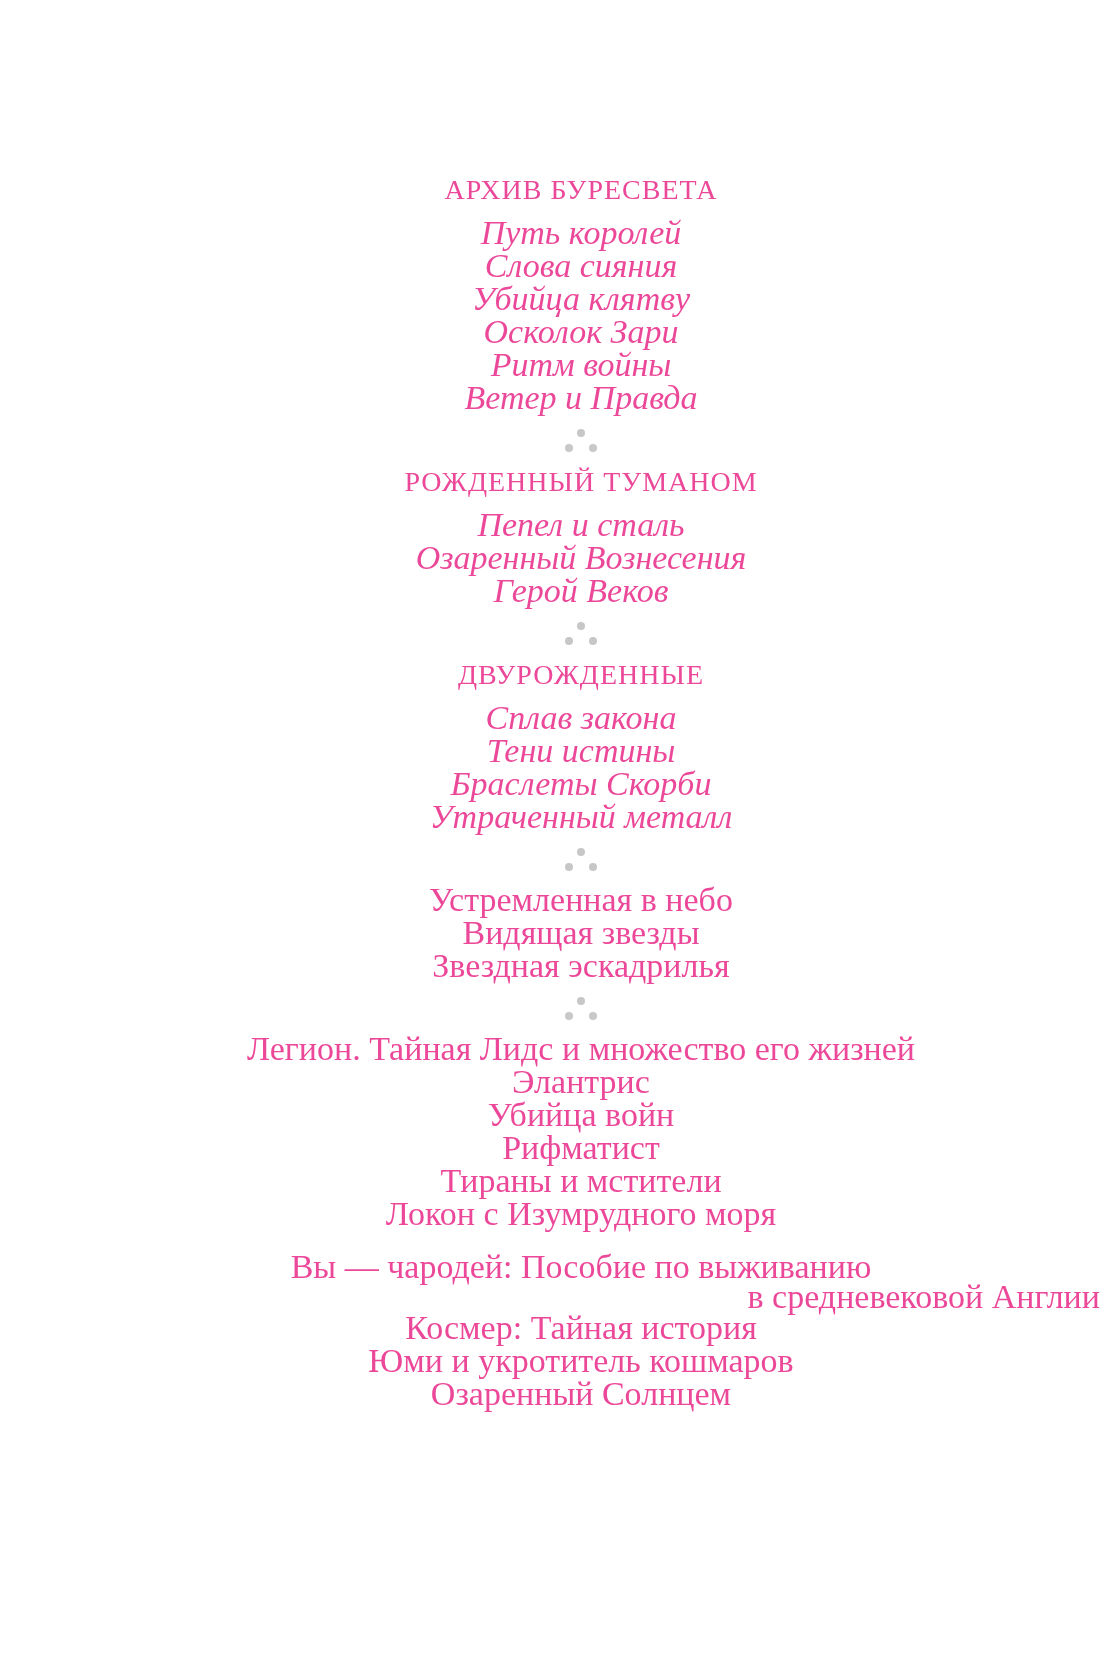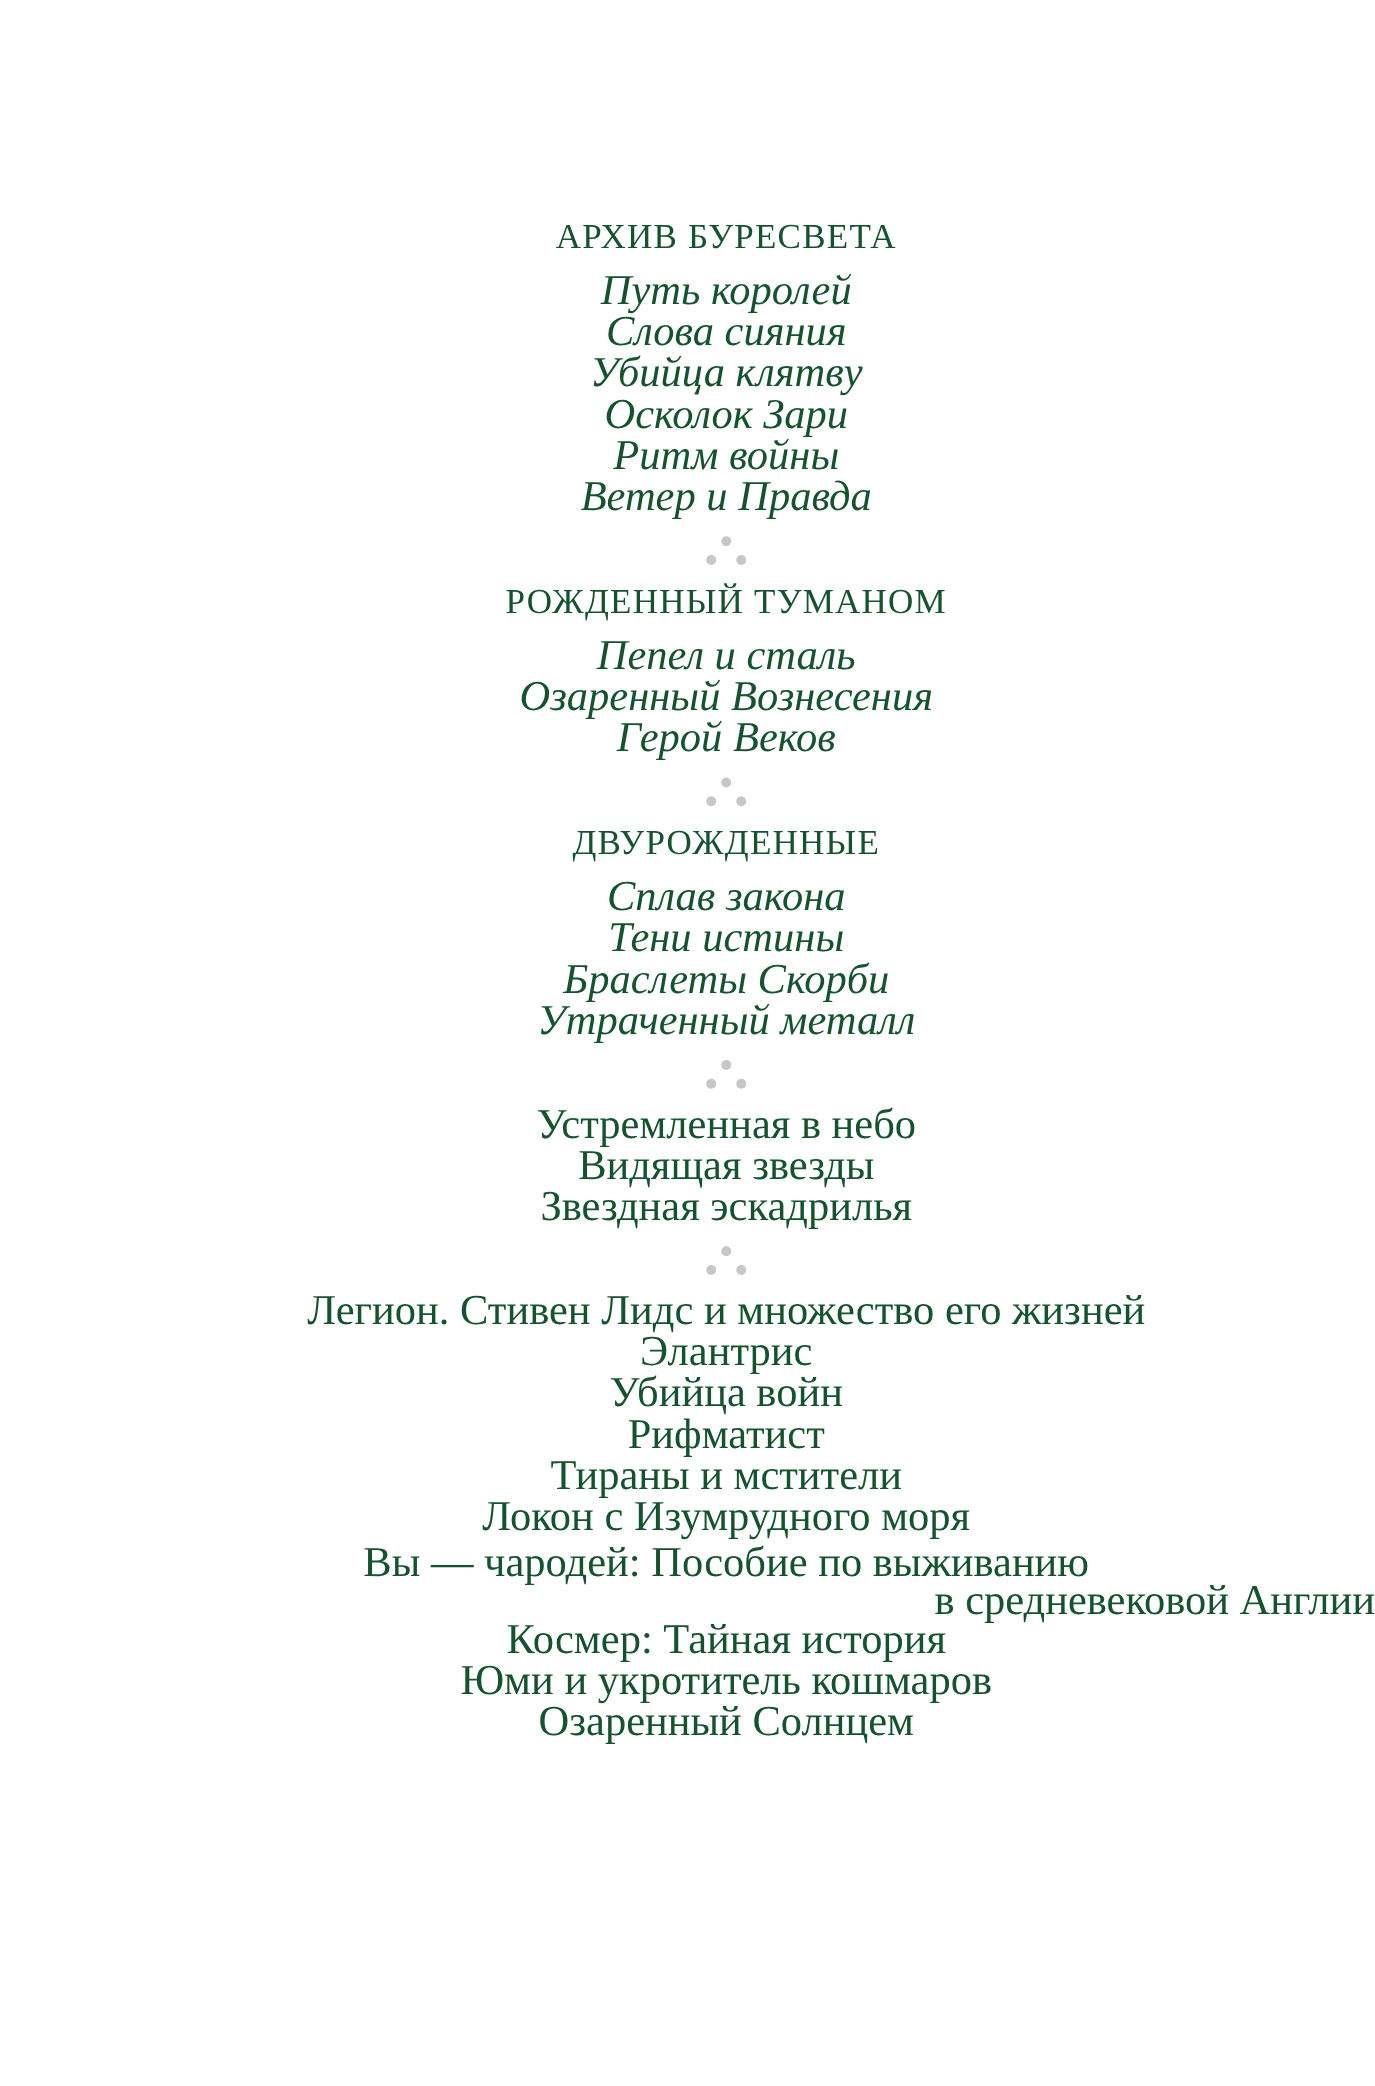--- a/index.html
+++ b/index.html
@@ -10,21 +10,21 @@
   .page {
     position: relative;
     box-sizing: border-box;
     width: 1100px;
     height: 1669px;
     background: #ffffff;
     padding-top: 172px;
     padding-left: 62px; 
     text-align: center;
     font-family: "Liberation Serif", "DejaVu Serif", serif;
-    color: #14532d;
+    color: #ec4899;
     overflow: hidden;
   }
   .series-header {
     font-size: 28px;
     line-height: 36px;
     font-weight: normal;
     letter-spacing: 1px;
     margin: 0 0 8px 0;
   }
   .titles {
@@ -34,21 +34,21 @@
   }
   .title-line {
     font-size: 34px;
     line-height: 33px;
     white-space: nowrap;
   }
   .italic .title-line {
     font-style: italic;
   }
   .wrapped-first {
-    margin-top: 4px;
+    margin-top: 20px;
   }
   .continuation {
     line-height: 28px;
     text-align: right;
   }
   .ornament {
     display: flex;
     flex-direction: column;
     align-items: center;
     gap: 7px;
@@ -138,21 +138,21 @@
   <div class="ornament">
     <span class="dot"></span>
     <span class="dot-row">
       <span class="dot"></span>
       <span class="dot"></span>
     </span>
   </div>
 
   <section class="series roman">
     <ul class="titles">
-      <li class="title-line">Легион. Стивен Лидс и множество его жизней</li>
+      <li class="title-line">Легион. Тайная Лидс и множество его жизней</li>
       <li class="title-line">Элантрис</li>
       <li class="title-line">Убийца войн</li>
       <li class="title-line">Рифматист</li>
       <li class="title-line">Тираны и мстители</li>
       <li class="title-line">Локон с Изумрудного моря</li>
       <li class="title-line wrapped-first">Вы — чародей: Пособие по выживанию</li>
       <li class="title-line continuation">в средневековой Англии</li>
       <li class="title-line">Космер: Тайная история</li>
       <li class="title-line">Юми и укротитель кошмаров</li>
       <li class="title-line">Озаренный Солнцем</li>

